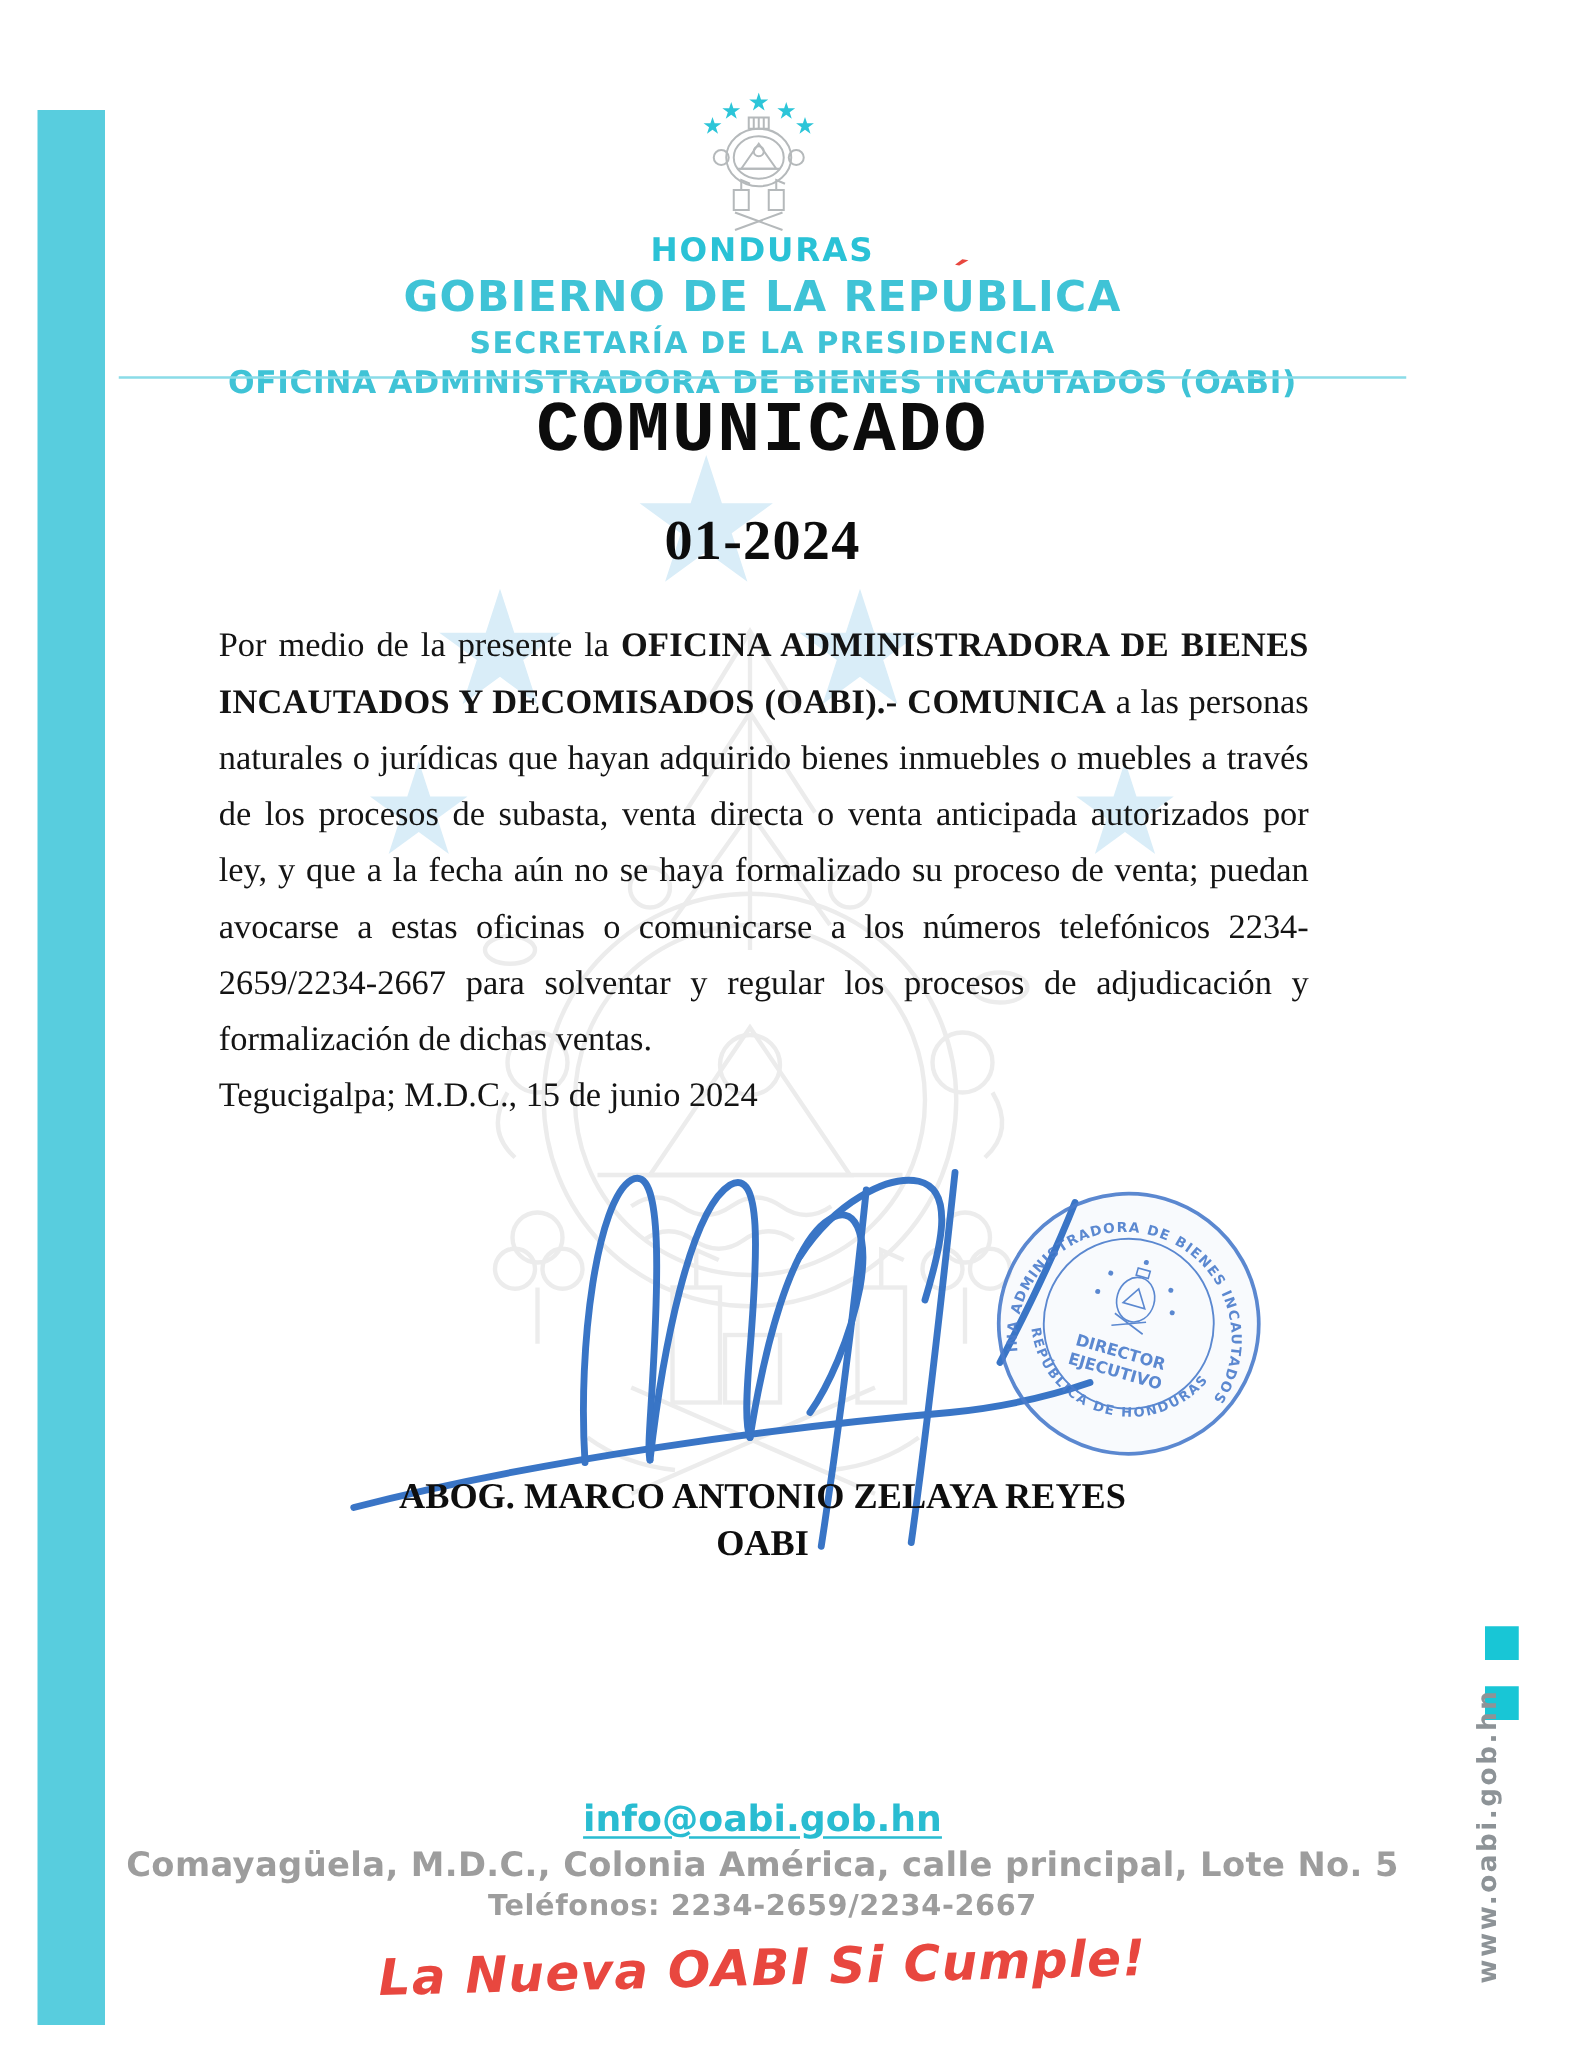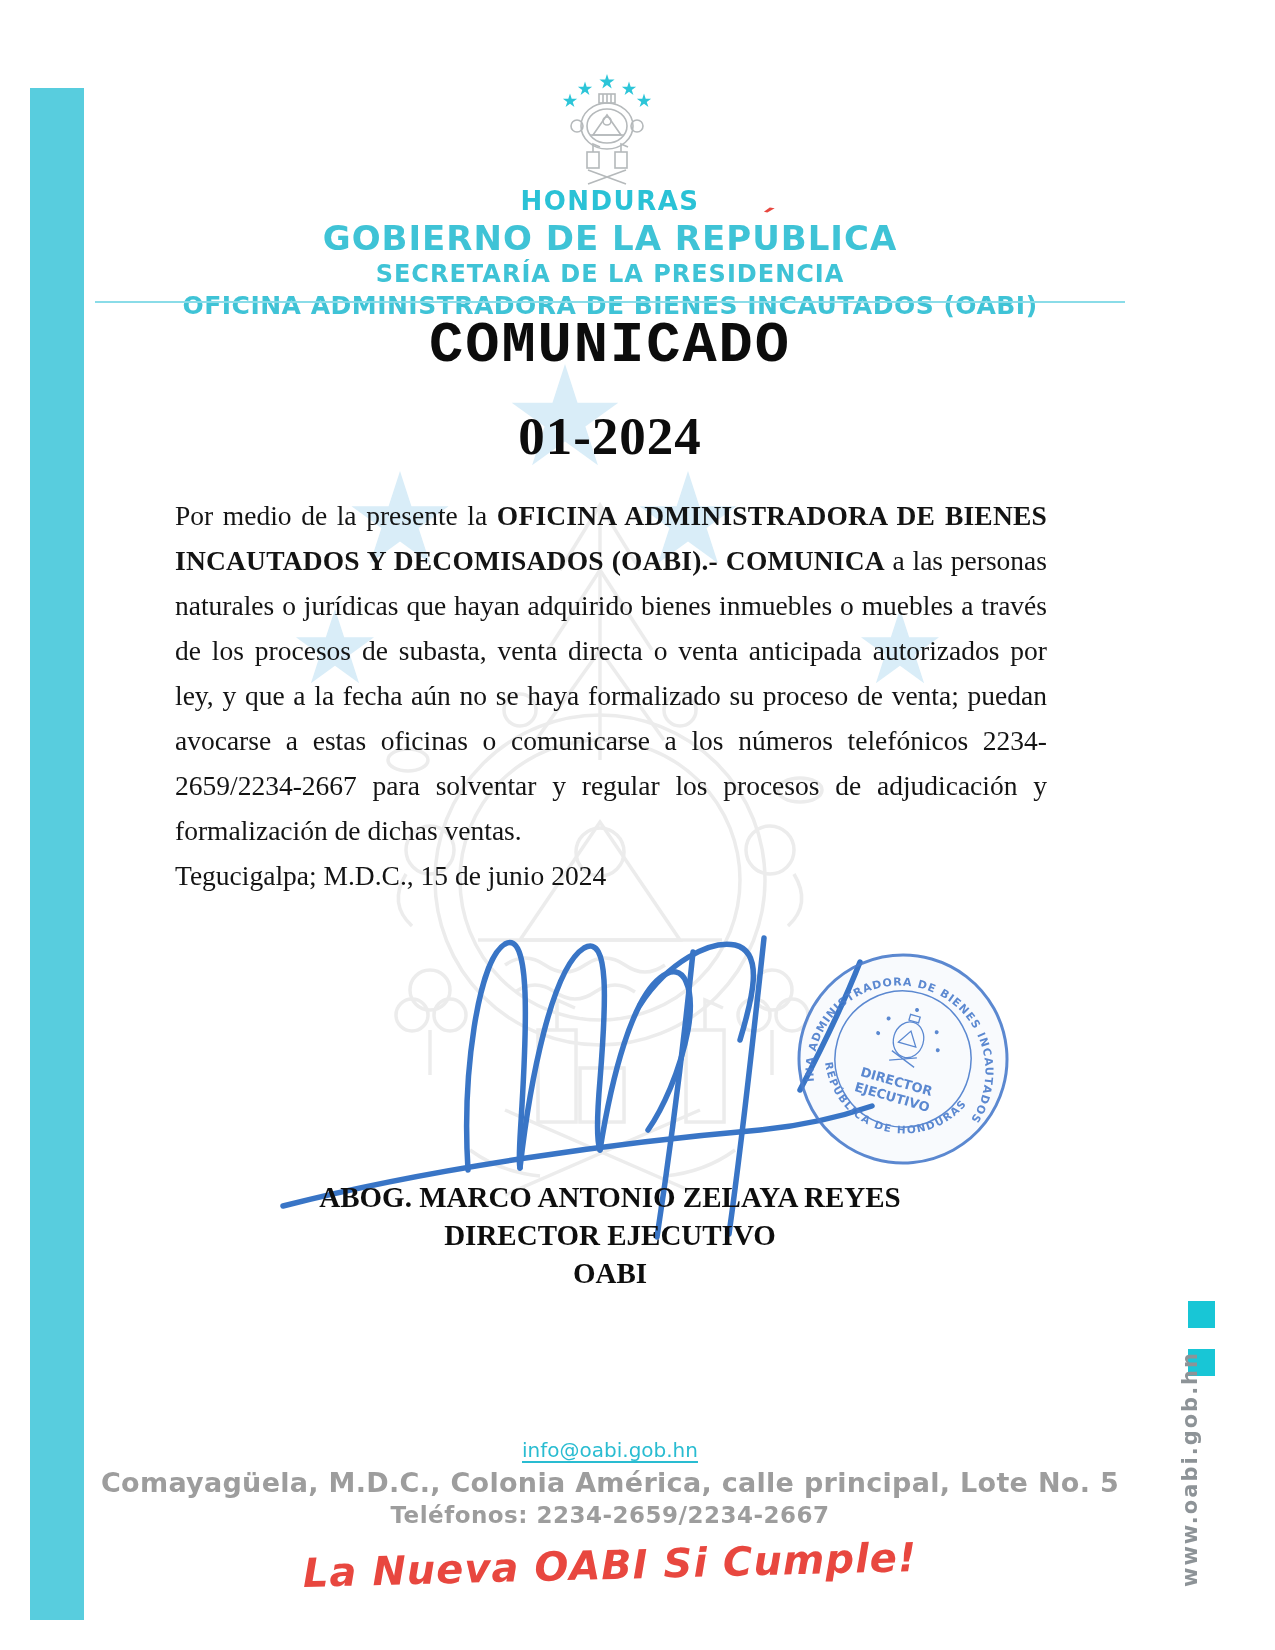--- a/index.html
+++ b/index.html
@@ -23,37 +23,37 @@
   .red-accent{position:absolute;top:-0.40em;left:0.22em;color:#e8473f;font-size:0.85em;
               transform:rotate(10deg) scaleX(1.25);line-height:1;}
   .teal-rule{left:95px;top:301px;width:1030px;height:2px;background:#8adce8;}
 
   
   .title-main{left:95px;top:314px;width:1030px;text-align:center;
               font-family:Liberation Mono, monospace;font-weight:bold;
               font-size:57px;letter-spacing:2px;color:#0c0c0c;}
   .title-num{left:95px;top:406px;width:1030px;text-align:center;
              font-family:"Liberation Serif","DejaVu Serif",serif;font-weight:bold;
-             font-size:53px;letter-spacing:1px;color:#0c0c0c;}
+             font-size:45px;letter-spacing:1px;color:#0c0c0c;}
 
   
   .body-text{left:175px;top:493px;width:872px;
              font-family:"Liberation Serif","DejaVu Serif",serif;
              font-size:27.5px;line-height:45px;color:#141414;text-align:justify;}
   .body-text p{margin:0;}
   .body-text b{letter-spacing:.2px;}
 
   
   .sign-block{left:95px;top:1178px;width:1030px;text-align:center;
               font-family:"Liberation Serif","DejaVu Serif",serif;font-weight:bold;
               font-size:29px;line-height:38px;color:#0e0e0e;}
 
   
   .footer{left:95px;top:1438px;width:1030px;text-align:center;}
-  .f-email{color:#29bcd1;font-weight:normal;font-size:20px;text-decoration:underline;
+  .f-email{color:#29bcd1;font-weight:bold;font-size:29px;text-decoration:underline;
            text-underline-offset:4px;display:inline-block;}
   .f-address{color:#9d9d9d;font-weight:bold;font-size:27px;margin-top:5px;letter-spacing:.3px;}
   .f-phones{color:#9d9d9d;font-weight:bold;font-size:23px;margin-top:4px;letter-spacing:.5px;}
   .f-slogan{color:#e8473f;font-weight:bold;font-style:italic;font-size:40px;margin-top:14px;
             letter-spacing:1px;transform:rotate(-1.5deg);}
 
   
   .v-site{left:1178px;top:1382px;height:205px;writing-mode:vertical-rl;transform:rotate(180deg);
           color:#8d9397;font-weight:bold;font-size:21px;letter-spacing:2px;}
 
@@ -200,21 +200,20 @@
       <text font-size="10.5" font-weight="bold" fill="#4a7ccc" stroke="none" letter-spacing="1.5" font-family="DejaVu Sans, sans-serif">
         <textPath href="#ringBottom" startOffset="50%" text-anchor="middle">REPÚBLICA DE HONDURAS</textPath>
       </text>
       <text x="113" y="141" text-anchor="middle" font-size="13" font-weight="bold" fill="#4a7ccc" stroke="none" font-family="DejaVu Sans, sans-serif">DIRECTOR</text>
       <text x="113" y="157" text-anchor="middle" font-size="13" font-weight="bold" fill="#4a7ccc" stroke="none" font-family="DejaVu Sans, sans-serif">EJECUTIVO</text>
     </g>
   </svg>
 
   <div class="abs sign-block">
     <div>ABOG. MARCO ANTONIO ZELAYA REYES</div>
-    <div>DIRECTOR EJECUTIVO</div>
     <div>OABI</div>
   </div>
 
   <div class="abs footer">
     <div><span class="f-email">info@oabi.gob.hn</span></div>
     <div class="f-address">Comayagüela, M.D.C., Colonia América, calle principal, Lote No. 5</div>
     <div class="f-phones">Teléfonos: 2234-2659/2234-2667</div>
     <div class="f-slogan">La Nueva OABI Si Cumple!</div>
   </div>
 

